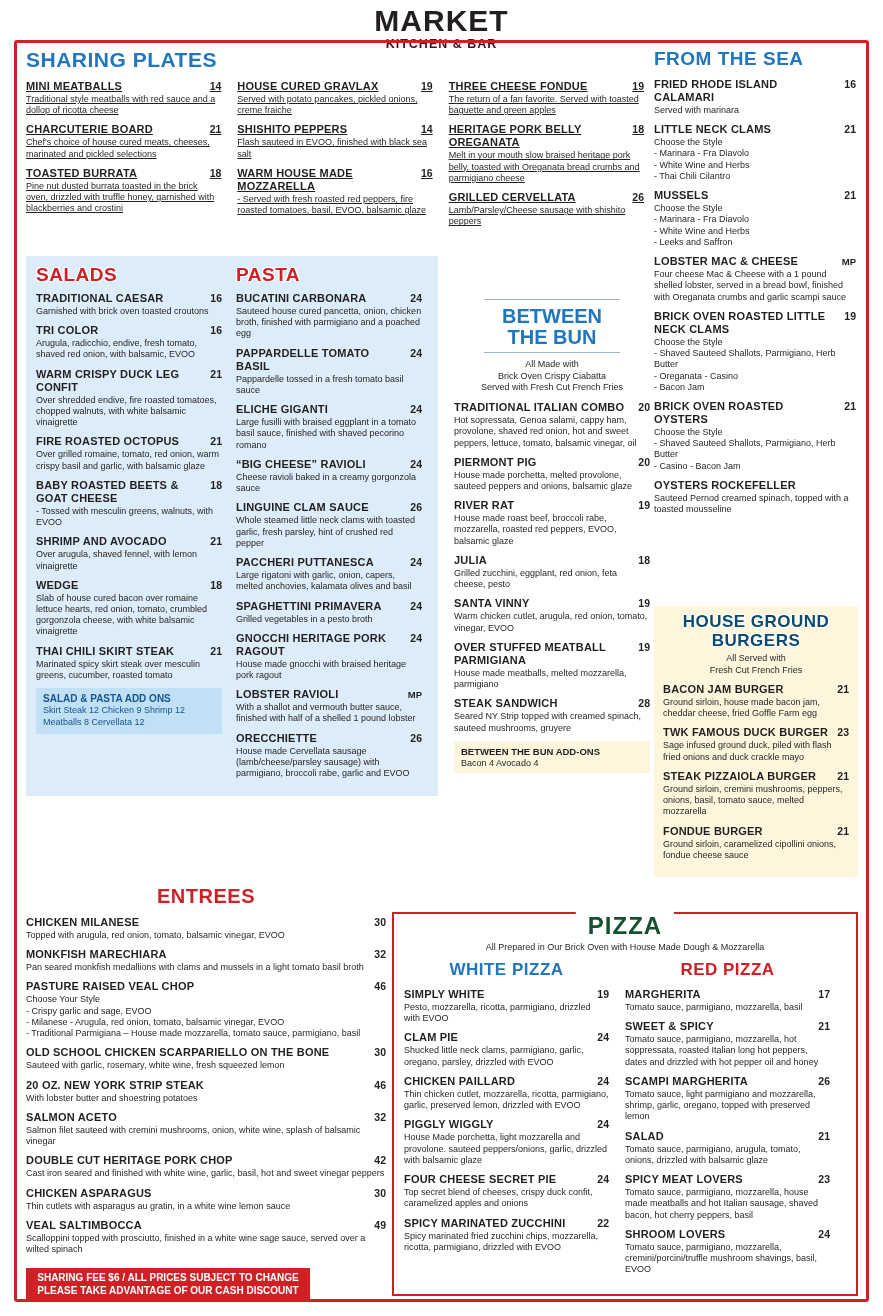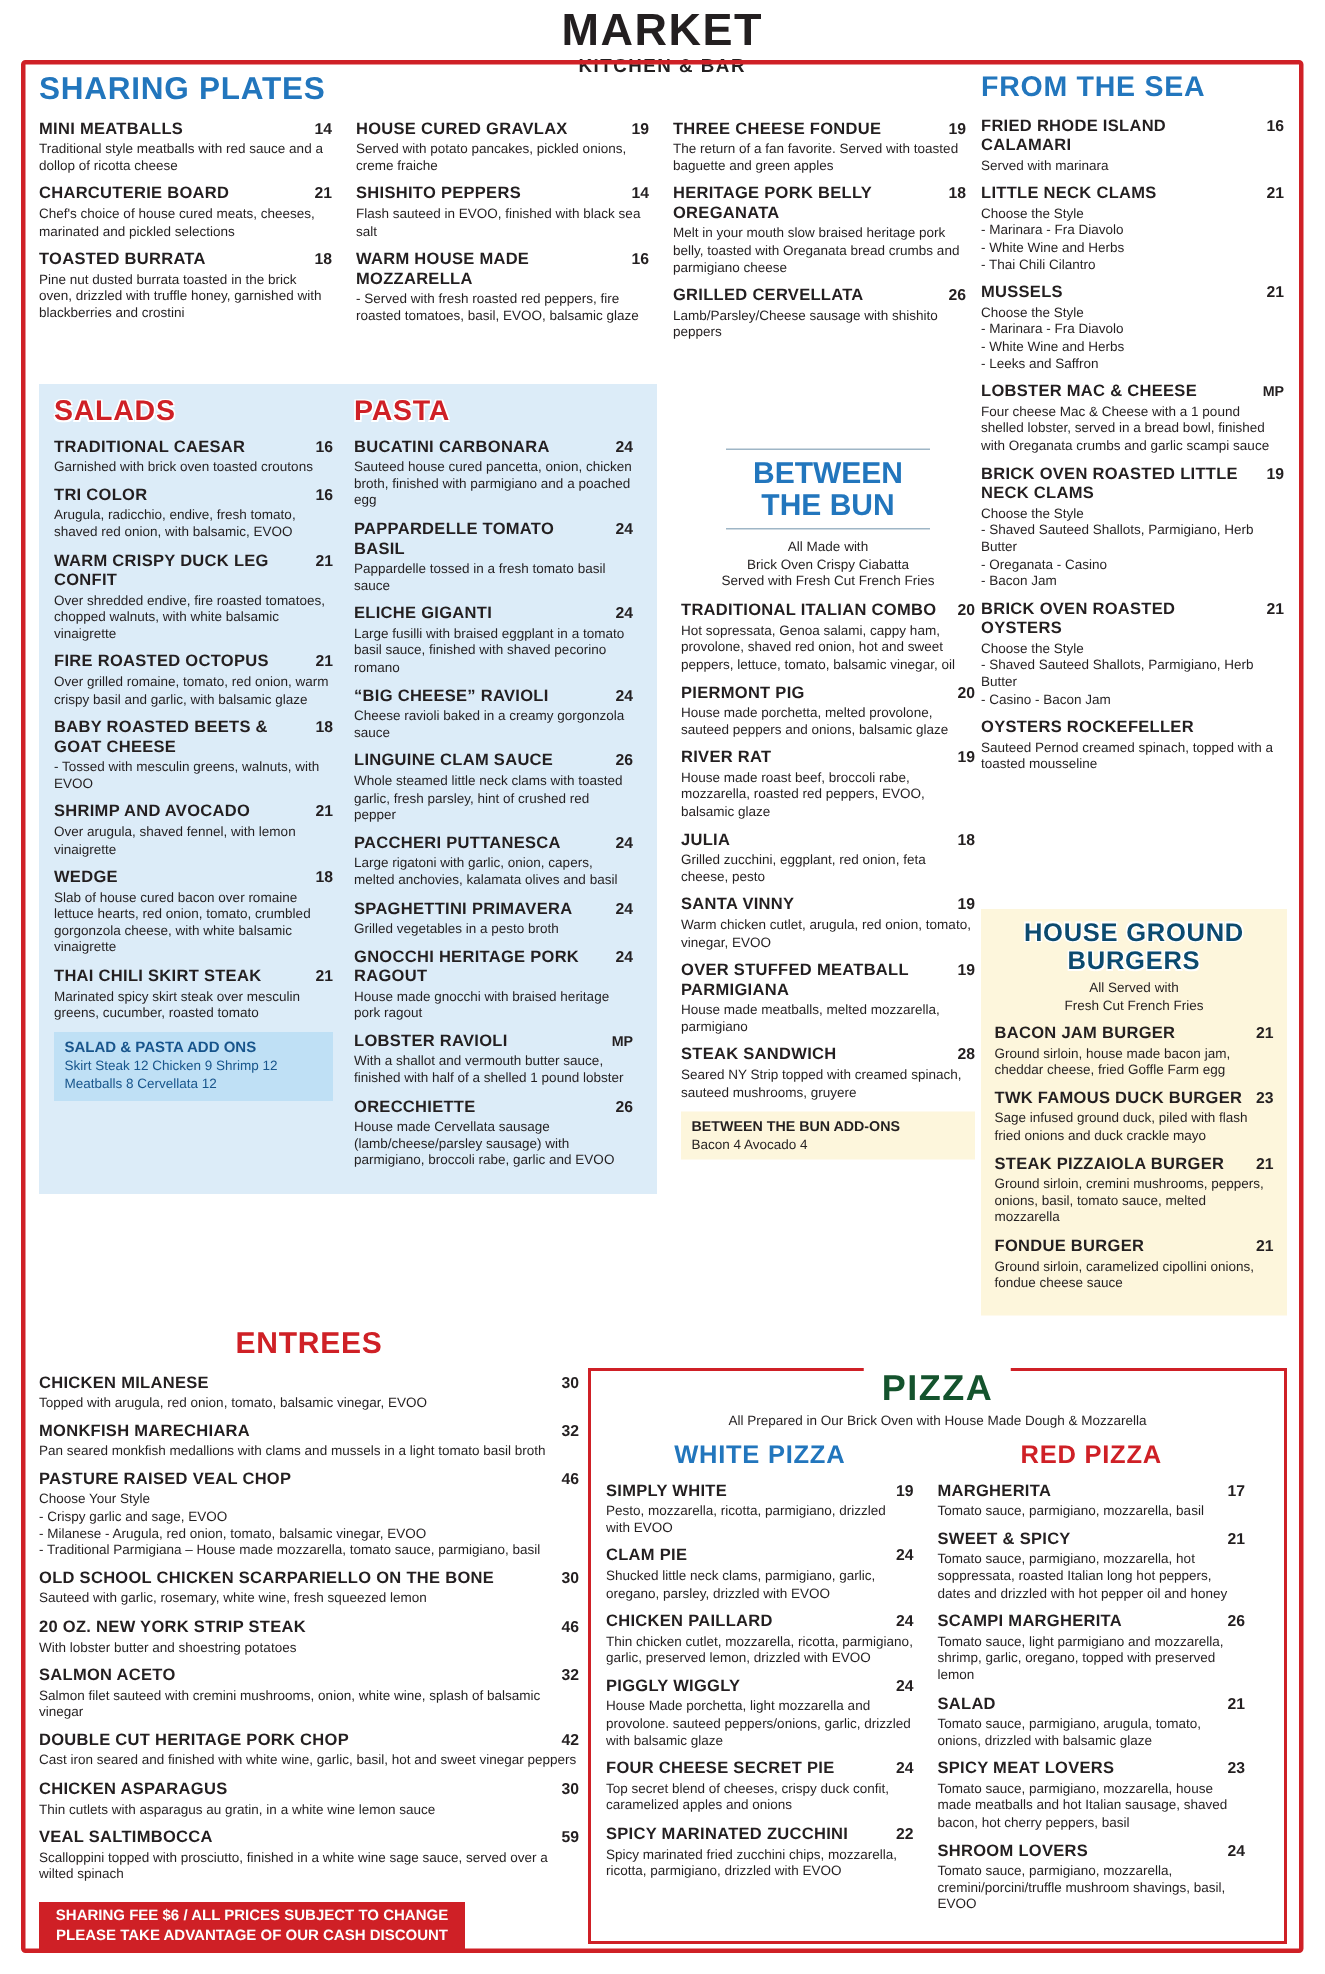--- a/index.html
+++ b/index.html
@@ -52,21 +52,21 @@
   }
   .price { font-size:10.5px; font-weight:bold; flex:0 0 auto; }
   .price.mp { font-size:9.5px; }
   .desc { font-size:9px; line-height:1.25; margin-top:1px; color:#231f20; }
 
   
   .sharing {
     position:absolute; left:12px; top:8px; width:618px;
   }
   .sharing .sec-head { font-size:21px; }
-  .sharing-cols { display:flex; gap:16px; margin-top:8px; }
+  .sharing-cols { display:flex; gap:16px; margin-top:8px;text-decoration:underline; }
   .sharing-cols .col { width:196px; }
 
   
   .sea {
     position:absolute; left:640px; top:8px; width:202px;
   }
   .sea .sec-head { font-size:19px; }
   .sea .list { margin-top:8px; }
 
   
@@ -605,21 +605,21 @@
           <div class="item">
             <div class="item-line">
               <div class="item-name">CHICKEN ASPARAGUS</div>
               <div class="price">30</div>
             </div>
             <div class="desc" style="white-space: pre-line;">Thin cutlets with asparagus au gratin, in a white wine lemon sauce</div>
           </div>
           <div class="item">
             <div class="item-line">
               <div class="item-name">VEAL SALTIMBOCCA</div>
-              <div class="price">59</div>
+              <div class="price">49</div>
             </div>
             <div class="desc" style="white-space: pre-line;">Scalloppini topped with prosciutto, finished in a white wine sage sauce, served over a wilted spinach</div>
           </div>
         </div>
     </div>
 
     <div class="pizza">
       <div class="pizza-title">PIZZA</div>
       <div class="pizza-sub">All Prepared in Our Brick Oven with House Made Dough &amp; Mozzarella</div>
       <div class="pizza-cols">

